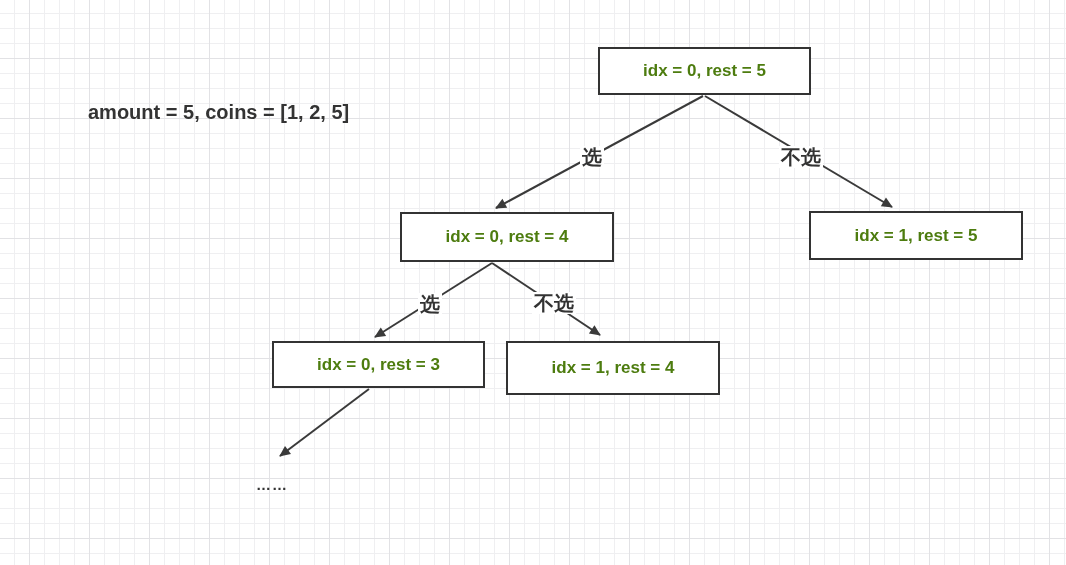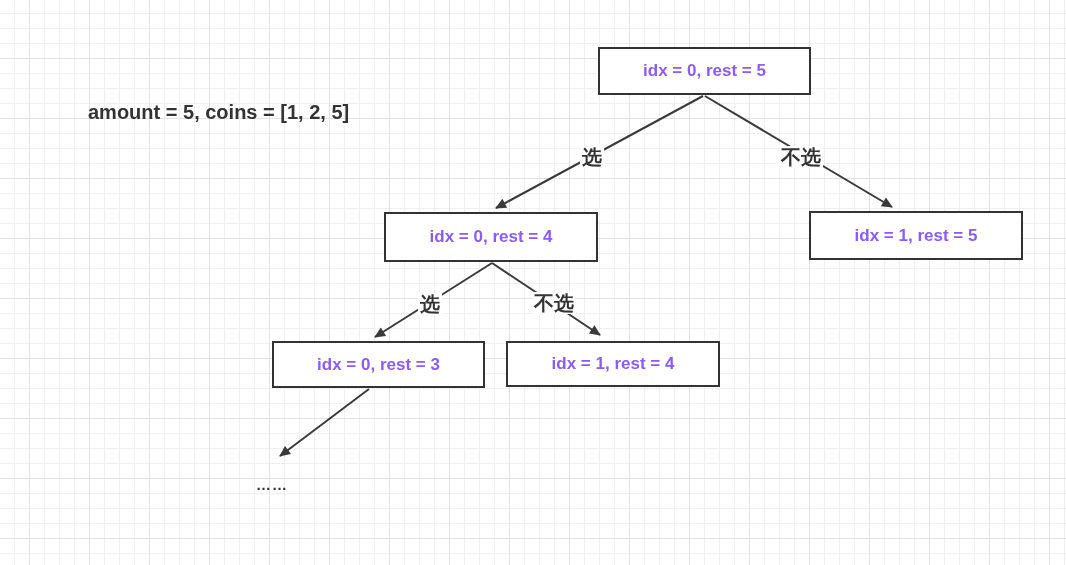--- a/index.html
+++ b/index.html
@@ -29,21 +29,21 @@
 
   .node {
     position: absolute;
     background: #ffffff;
     border: 2px solid #333333;
     display: flex;
     align-items: center;
     justify-content: center;
     font-weight: bold;
     font-size: 17px;
-    color: #8b5cf6;
+    color: #4d7c0f;
     white-space: nowrap;
   }
 
   .edge-label {
     position: absolute;
     transform: translate(-50%, -50%);
     background: #ffffff;
     padding: 0 2px;
     font-weight: bold;
     font-size: 20px;
@@ -87,24 +87,24 @@
     <line x1="703" y1="96" x2="496" y2="208" stroke="#3a3a3a" stroke-width="2" marker-end="url(#arrowhead)"></line>
     <line x1="705" y1="96" x2="892" y2="207" stroke="#3a3a3a" stroke-width="2" marker-end="url(#arrowhead)"></line>
     <line x1="492" y1="263" x2="375" y2="337" stroke="#3a3a3a" stroke-width="2" marker-end="url(#arrowhead)"></line>
     <line x1="492" y1="263" x2="600" y2="335" stroke="#3a3a3a" stroke-width="2" marker-end="url(#arrowhead)"></line>
     <line x1="369" y1="389" x2="280" y2="456" stroke="#3a3a3a" stroke-width="2" marker-end="url(#arrowhead)"></line>
   </svg>
 
   <div class="annotation">amount = 5, coins = [1, 2, 5]</div>
 
   <div class="node" style="left:598px; top:47px;  width:213px; height:48px;">idx = 0, rest = 5</div>
-  <div class="node" style="left:384px; top:212px; width:214px; height:50px;">idx = 0, rest = 4</div>
+  <div class="node" style="left:400px; top:212px; width:214px; height:50px;">idx = 0, rest = 4</div>
   <div class="node" style="left:809px; top:211px; width:214px; height:49px;">idx = 1, rest = 5</div>
   <div class="node" style="left:272px; top:341px; width:213px; height:47px;">idx = 0, rest = 3</div>
-  <div class="node" style="left:506px; top:341px; width:214px; height:46px;">idx = 1, rest = 4</div>
+  <div class="node" style="left:506px; top:341px; width:214px; height:54px;">idx = 1, rest = 4</div>
 
   <span class="edge-label" style="left:592px; top:157px;">选</span>
   <span class="edge-label" style="left:801px; top:157px;">不选</span>
   <span class="edge-label" style="left:430px; top:304px;">选</span>
   <span class="edge-label" style="left:554px; top:303px;">不选</span>
 
   <div class="ellipsis">……</div>
 
 </div>
 

